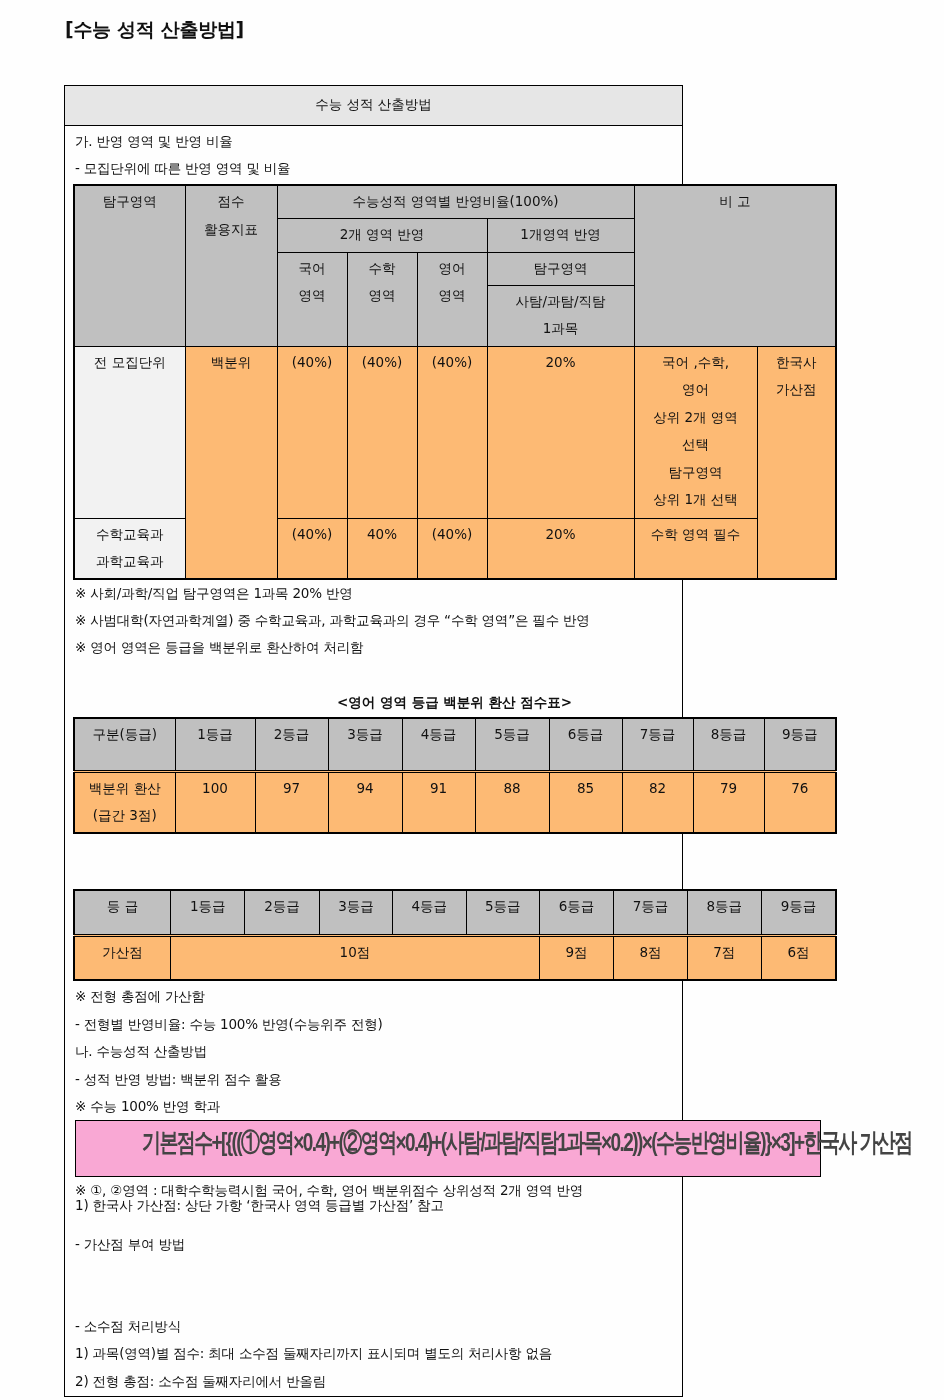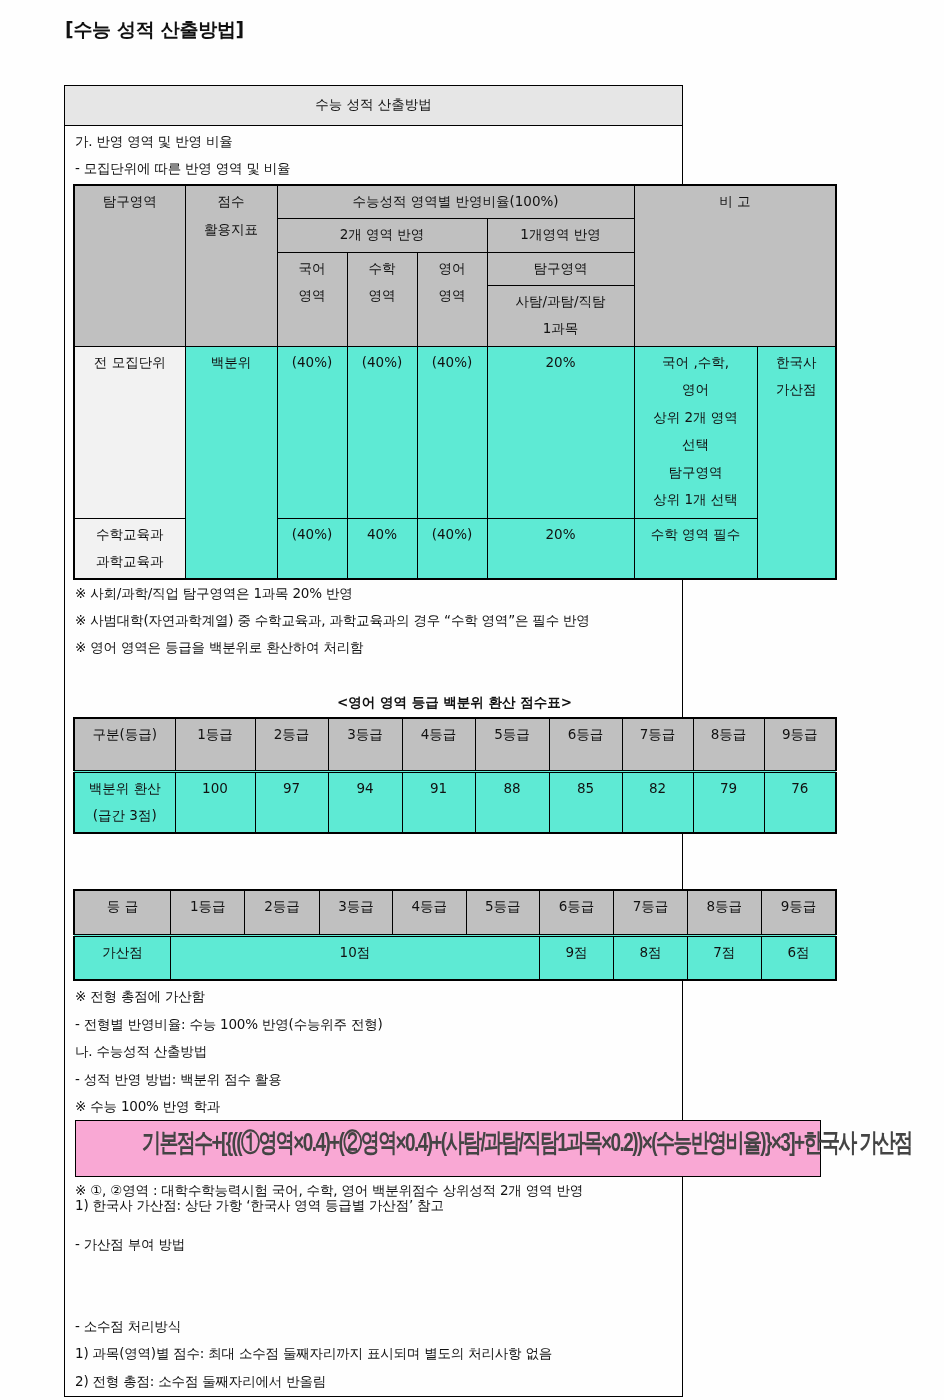--- a/index.html
+++ b/index.html
@@ -5,21 +5,21 @@
   html, body { margin:0; padding:0; background:#fefefe; }
   body { width:944px; height:1400px; position:relative; font-family:"DejaVu Sans","Liberation Sans",sans-serif; color:#111; font-size:13.5px; }
   .page-title { position:absolute; left:65px; top:17px; font-size:19px; font-weight:bold; letter-spacing:-0.3px; }
   .frame { position:absolute; left:64px; top:45px; width:619px; height:1312px; border:1px solid #000; box-sizing:border-box;margin-top:40px; }
   .frame-head { height:39px; background:#e6e6e6; border-bottom:1px solid #000; text-align:center; line-height:36px; font-size:13.5px; }
   .line { position:absolute; left:10px; font-size:13.5px; white-space:nowrap; letter-spacing:-0.2px; }
   table { border-collapse:collapse; position:absolute; table-layout:fixed; }
   td { border:1px solid #000; text-align:center; vertical-align:top; font-size:13.5px; line-height:27.5px; padding:2px 2px 0 2px; box-sizing:border-box; }
   .gray { background:#c0c0c0; }
   .lgray { background:#f2f2f2; }
-  .white { background:#5eead4; }
+  .white { background:#fdba74; }
   .t1 { left:8px; top:98px; width:764px; border:2px solid #000; }
   .t2 { left:8px; top:631px; width:764px; border:2px solid #000; }
   .t2 td, .t3 td { line-height:27px; }
   .t3 { left:8px; top:803px; width:764px; border:2px solid #000; }
   .thick-top td { border-top:3px double #000; }
   .caption { position:absolute; left:0; width:779px; text-align:center; font-size:13.5px;font-weight:bold; }
   .formula { position:absolute; left:10px; top:1034px; width:744px; height:55px; border:1px solid #000; background:#f9a8d4; }
   .formula span { position:absolute; left:66px; top:4px; font-size:19px; font-weight:bold; color:#444; letter-spacing:-1.6px; transform:scaleY(1.35); transform-origin:top left; white-space:nowrap; font-family:"Liberation Sans",sans-serif; }
 </style>
 </head>

